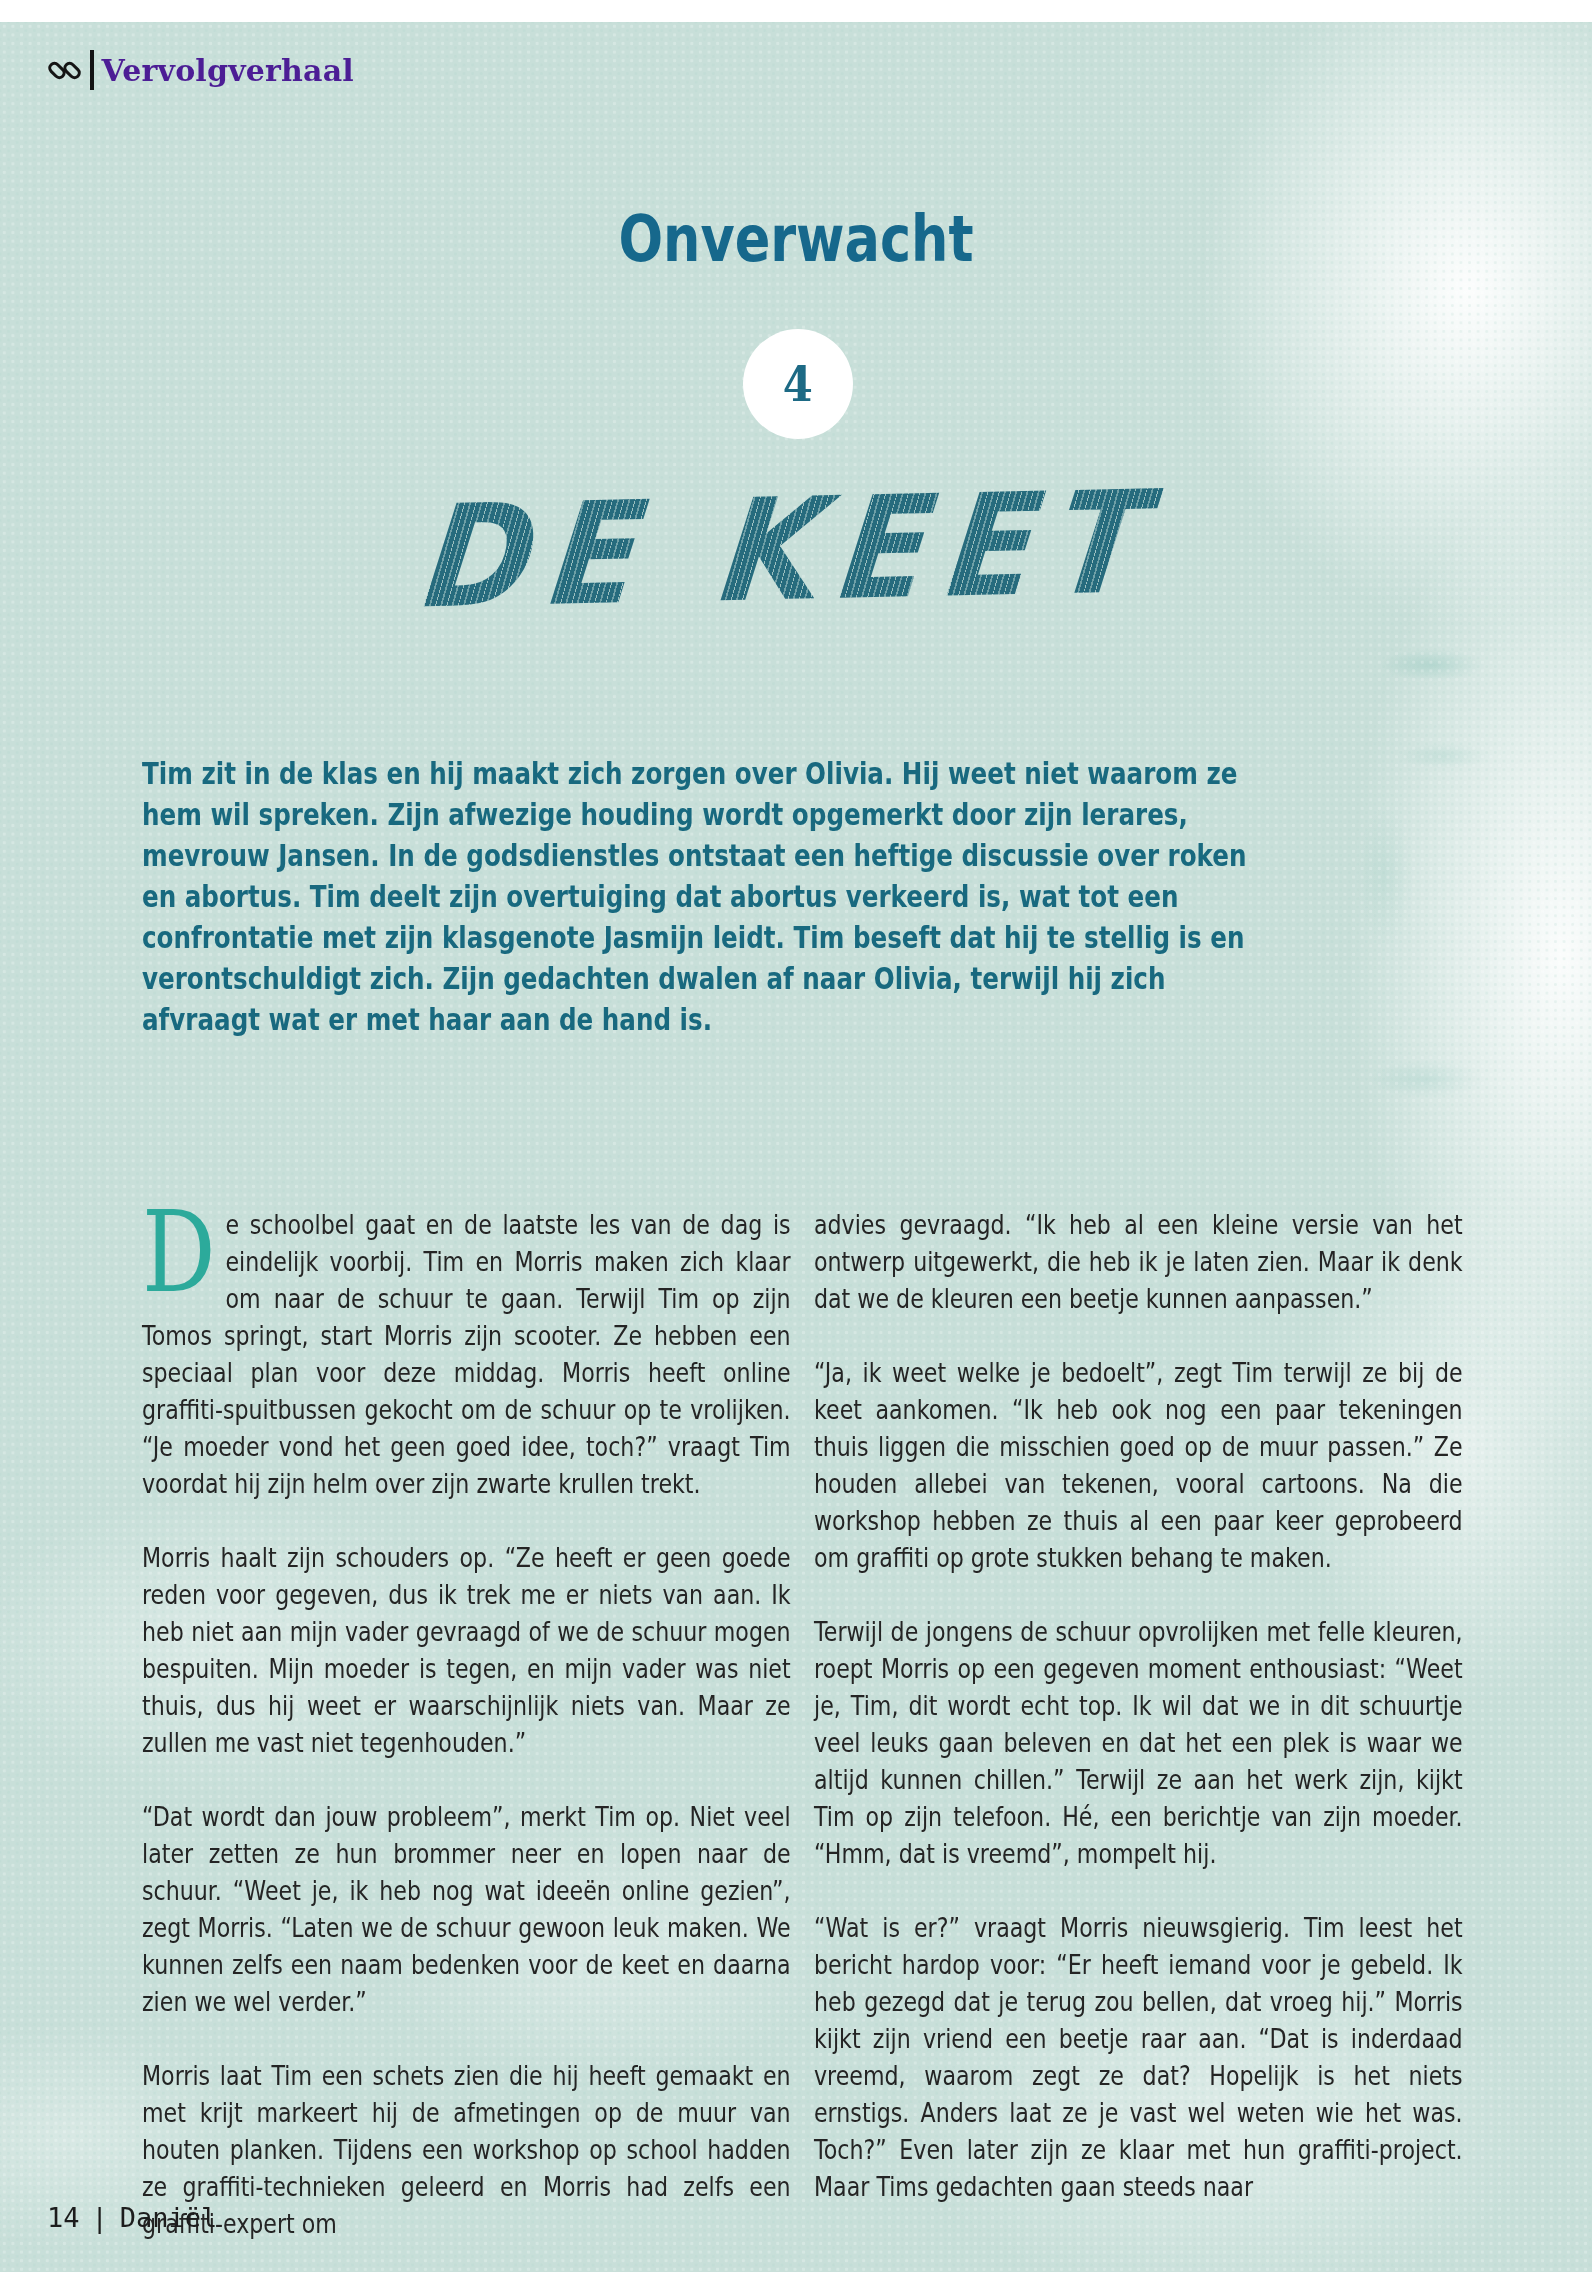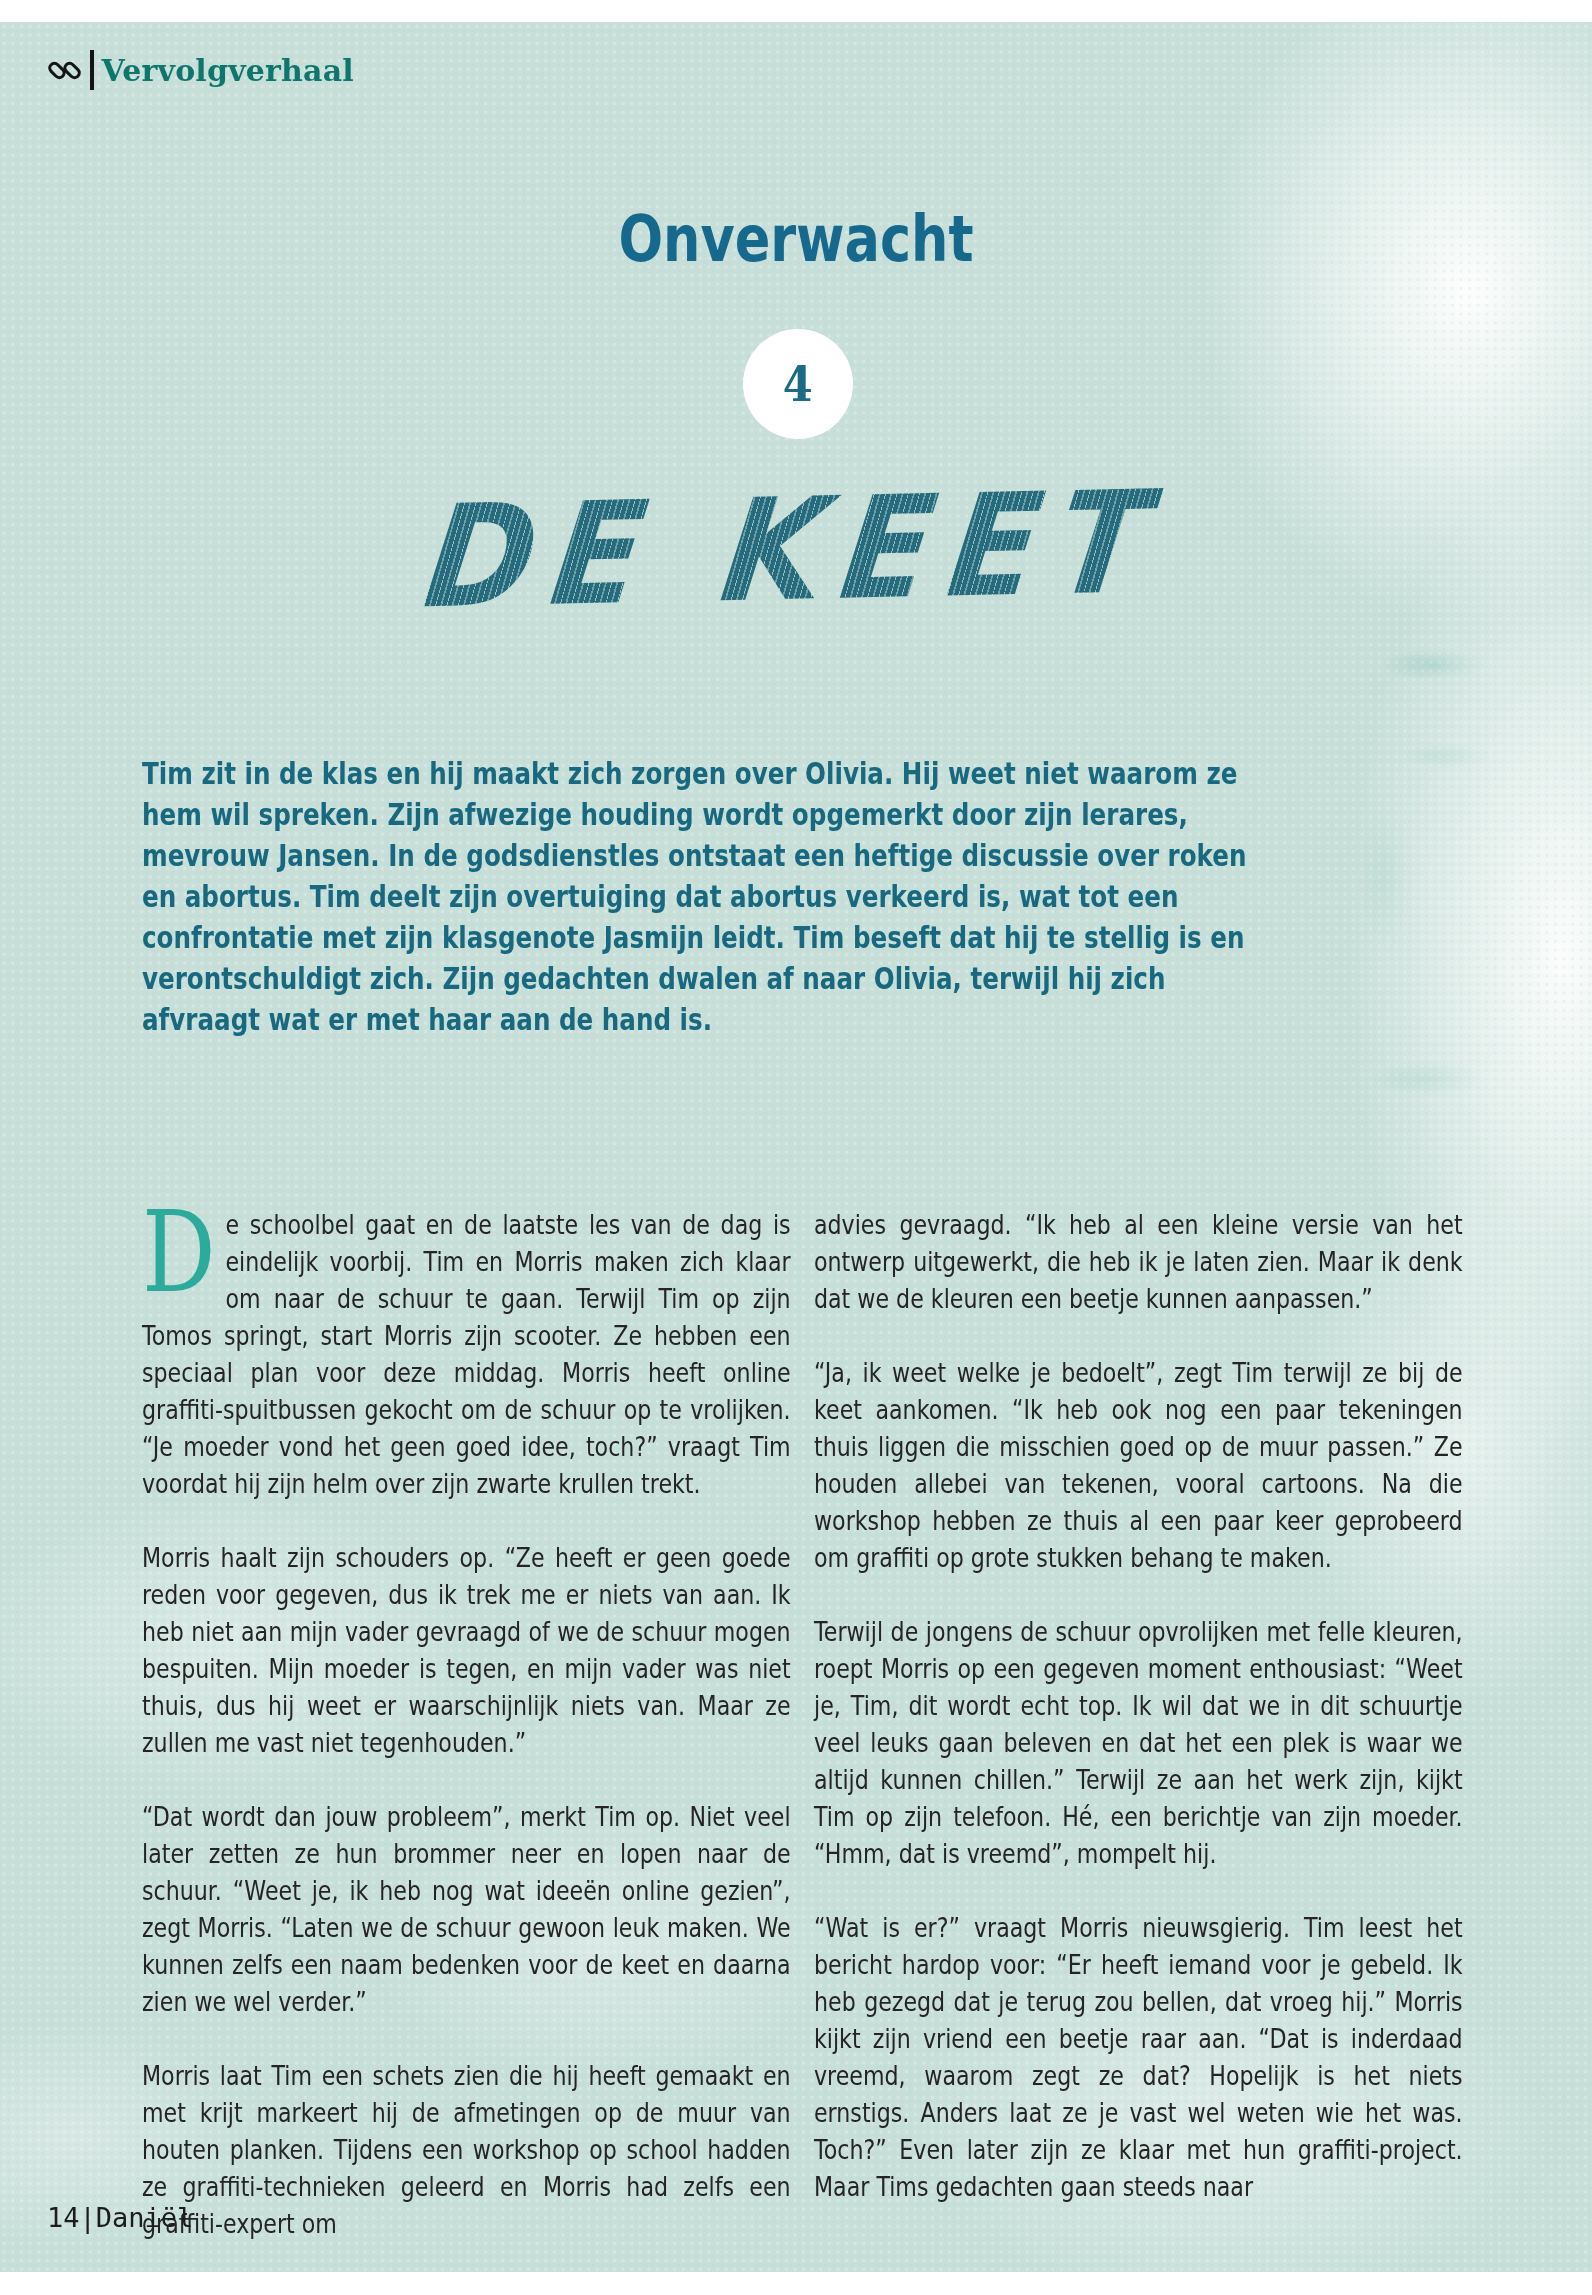--- a/index.html
+++ b/index.html
@@ -46,21 +46,21 @@
       radial-gradient(circle, rgba(173,212,202,.35) 0 1.2px, rgba(173,212,202,0) 1.7px);
     background-size: 8.6px 8.6px, 8.6px 8.6px;
     background-position: 0 0, 4.3px 4.3px;
     opacity: .6;
   }
 
   
   .header {
     position: absolute; left: 47px; top: 50px;
     display: flex; align-items: center; gap: 8px;
-    color: #0f766e;
+    color: #4c1d95;
   }
   .header .sep { width: 3.5px; height: 40px; background: #141414; }
   .header .label {
     font-family: "DejaVu Serif", serif;
     font-weight: bold; font-size: 30px; letter-spacing: 0.2px;
   }
 
   
   .chapter-title {
     position: absolute; left: 0; top: 202px; width: 1592px;
@@ -129,21 +129,21 @@
     font-family: "DejaVu Serif", serif;
     font-weight: normal;
     font-size: 112px; line-height: 85px;
     color: #2caa9b;
     margin: 3.5px 12px 0 0;
   }
 
   
   .footer {
     position: absolute; left: 47px; top: 2202px;
-    display: flex; align-items: baseline; gap: 0;
+    display: flex; align-items: baseline; gap: 12px;
     font-family: "DejaVu Sans Mono", monospace;
     font-size: 27px; color: #1c1c1c;
   }
   .footer .sep { font-weight: normal; }
   .footer .book { font-weight: normal; }
 </style>
 </head>
 <body>
 
 <div class="page">

